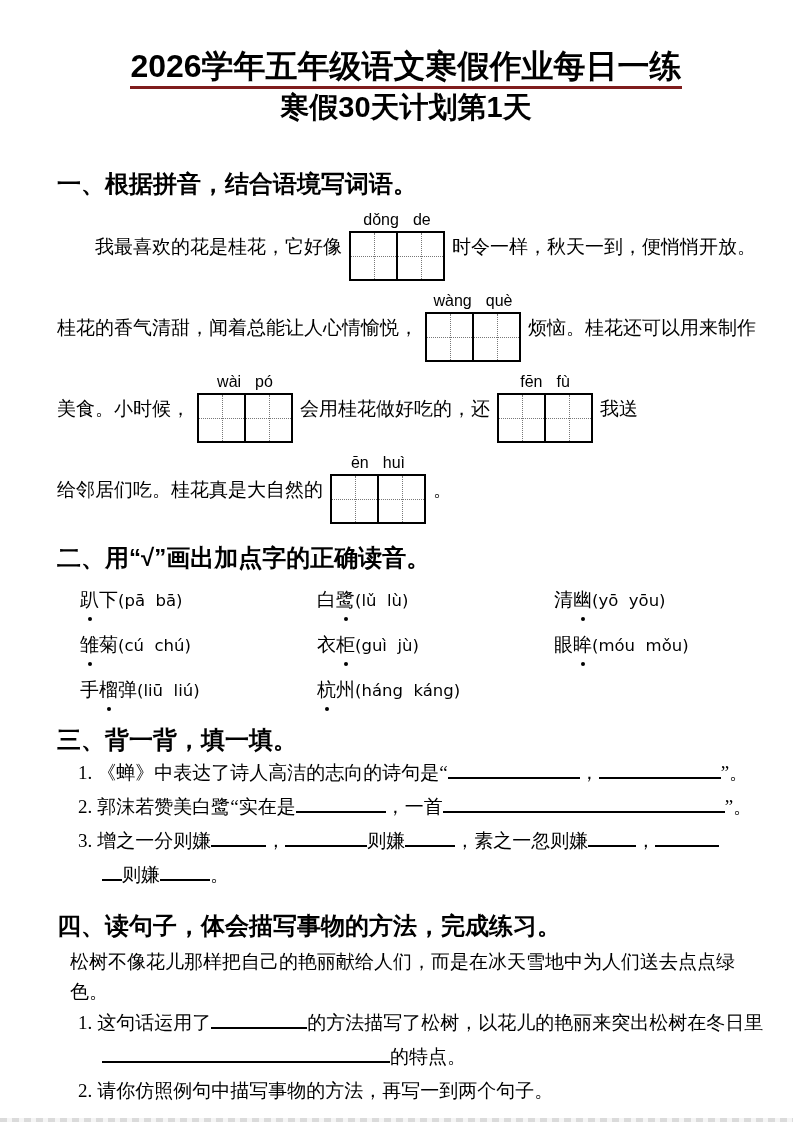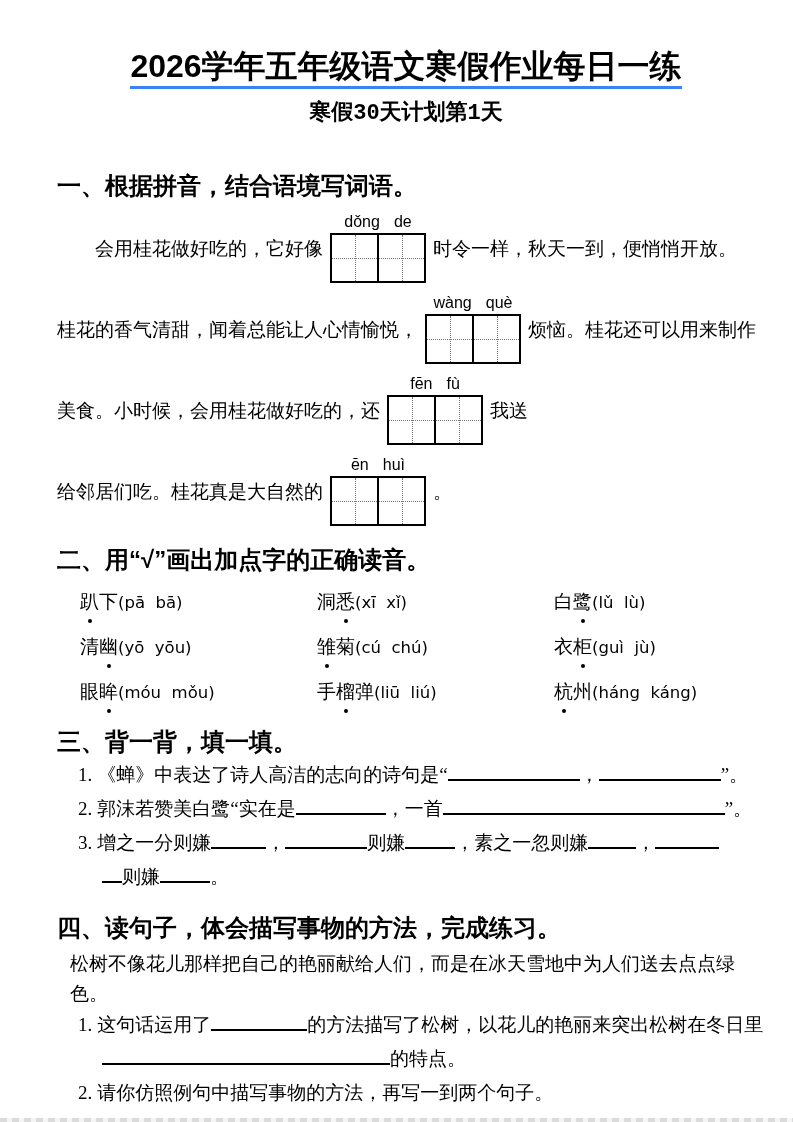--- a/index.html
+++ b/index.html
@@ -6,23 +6,23 @@
   body{
     width:793px;height:1122px;background:#ffffff;color:#000;
     font-family:"Liberation Serif", serif;
     position:relative;overflow:hidden;
   }
   .page{padding:48px 38px 0 57px;}
   
   .titlewrap{text-align:center;line-height:1.15;}
   .title{
     font-family:"Liberation Sans", sans-serif;font-weight:bold;font-size:32px;
-    display:inline-block;border-bottom:3px solid #3b82f6;padding-bottom:1px;
+    display:inline-block;border-bottom:3px solid #7f1d1d;padding-bottom:1px;
   }
-  .subtitle{font-family:Liberation Mono, monospace;font-weight:bold;font-size:22px;margin-top:12px;}
+  .subtitle{font-family:Liberation Sans, sans-serif;font-weight:bold;font-size:29px;margin-top:2px;}
   
   .h{font-family:"Liberation Sans", sans-serif;font-weight:bold;font-size:24px;margin-top:18px;}
   .h.first{margin-top:44px;}
   
   .pline{display:flex;align-items:center;font-size:19px;white-space:nowrap;margin-top:12px;}
   .pline .indent{margin-left:38px;}
   .wgroup{display:inline-flex;flex-direction:column;align-items:center;margin:0 7px;}
   .wpy{font-family:"Liberation Sans", sans-serif;font-size:16px;line-height:1;display:flex;gap:14px;margin-bottom:3px;}
   .wbox{display:flex;border:2px solid #000;background:#fff;}
   .wcell{width:45px;height:46px;position:relative;border-right:2px solid #000;}
@@ -56,21 +56,21 @@
 <div class="page">
 
   <div class="titlewrap">
     <div><span class="title">2026学年五年级语文寒假作业每日一练</span></div>
     <div class="subtitle">寒假30天计划第1天</div>
   </div>
 
   <div class="h first">一、根据拼音，结合语境写词语。</div>
 
   <div class="pline">
-    <span class="indent">会用桂花做好吃的，它好像</span>
+    <span class="indent">我最喜欢的花是桂花，它好像</span>
     <span class="wgroup">
       <span class="wpy">
           <span>dǒng</span>
           <span>de</span>
         </span>
       <span class="wbox">
           <span class="wcell"></span>
           <span class="wcell"></span>
         </span>
     </span>
@@ -87,20 +87,30 @@
       <span class="wbox">
           <span class="wcell"></span>
           <span class="wcell"></span>
         </span>
     </span>
     <span>烦恼。桂花还可以用来制作</span>
   </div>
 
   <div class="pline">
     <span>美食。小时候，</span>
+    <span class="wgroup">
+      <span class="wpy">
+          <span>wài</span>
+          <span>pó</span>
+        </span>
+      <span class="wbox">
+          <span class="wcell"></span>
+          <span class="wcell"></span>
+        </span>
+    </span>
     <span>会用桂花做好吃的</span>
     <span>，还</span>
     <span class="wgroup">
       <span class="wpy">
           <span>fēn</span>
           <span>fù</span>
         </span>
       <span class="wbox">
           <span class="wcell"></span>
           <span class="wcell"></span>
@@ -122,23 +132,20 @@
         </span>
     </span>
     <span>。</span>
   </div>
 
   <div class="h">二、用“√”画出加点字的正确读音。</div>
 
   <div class="grid2">
     <div class="pitem">
       <span class="w"><span></span><span class="dotchar">趴</span><span>下</span></span><span class="py">(pā  bā)</span>
-    </div>
-    <div class="pitem">
-      <span class="w"><span>洞</span><span class="dotchar">悉</span><span></span></span><span class="py">(xī  xǐ)</span>
     </div>
     <div class="pitem">
       <span class="w"><span>白</span><span class="dotchar">鹭</span><span></span></span><span class="py">(lǔ  lù)</span>
     </div>
     <div class="pitem">
       <span class="w"><span>清</span><span class="dotchar">幽</span><span></span></span><span class="py">(yō  yōu)</span>
     </div>
     <div class="pitem">
       <span class="w"><span></span><span class="dotchar">雏</span><span>菊</span></span><span class="py">(cú  chú)</span>
     </div>

